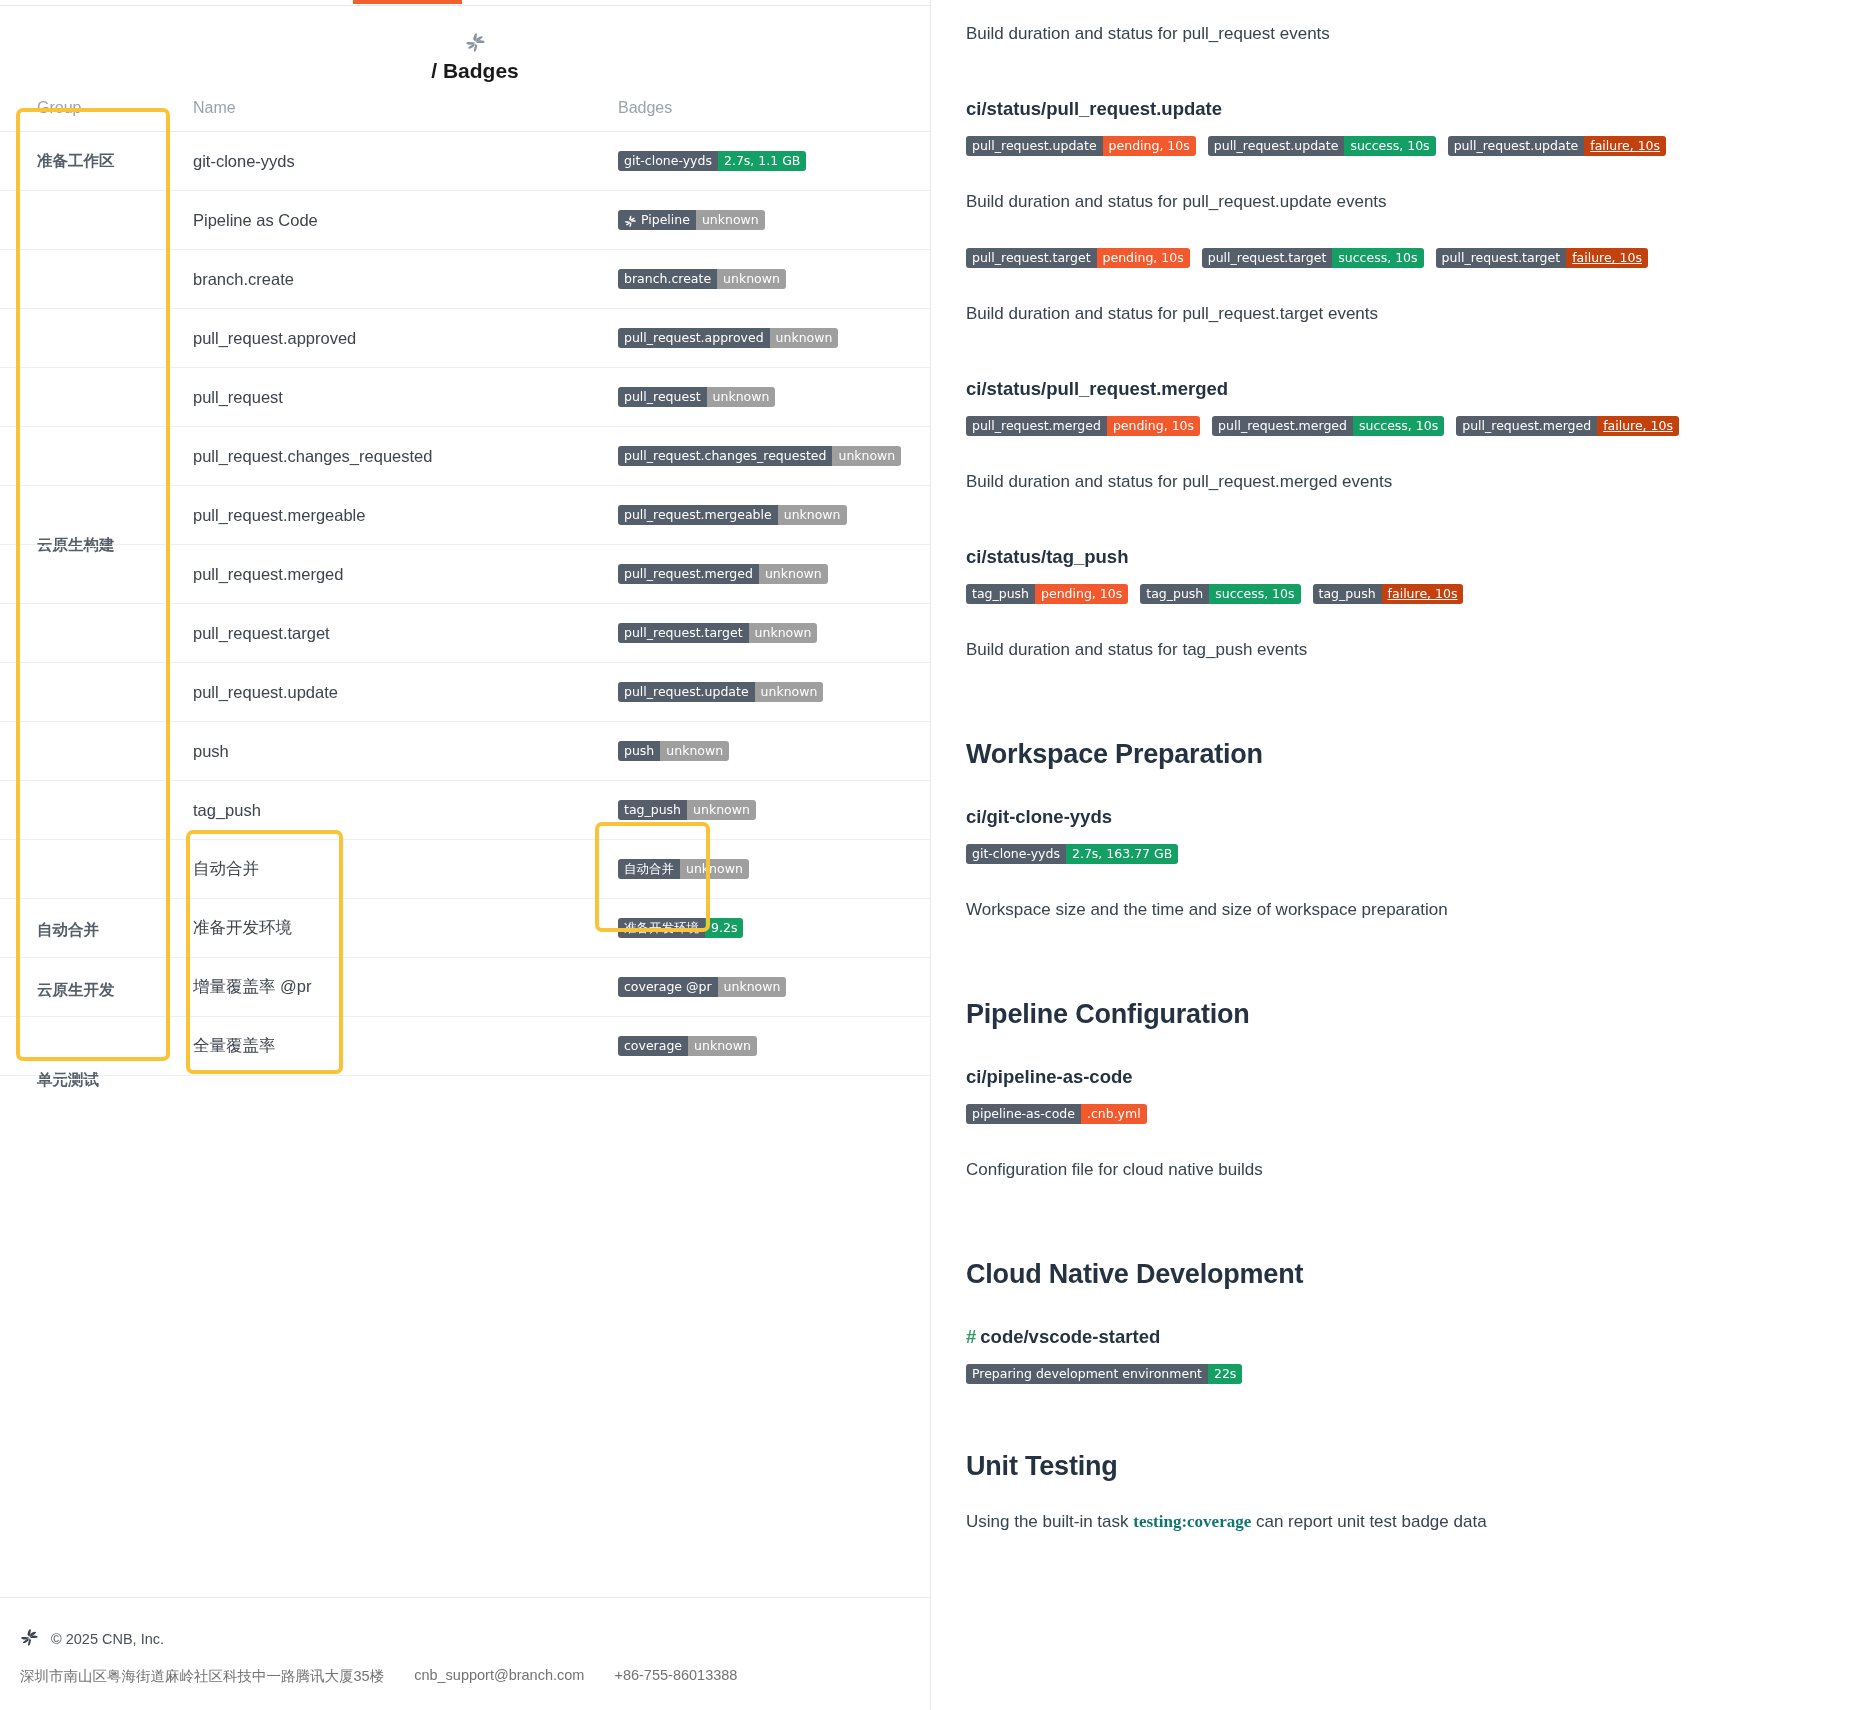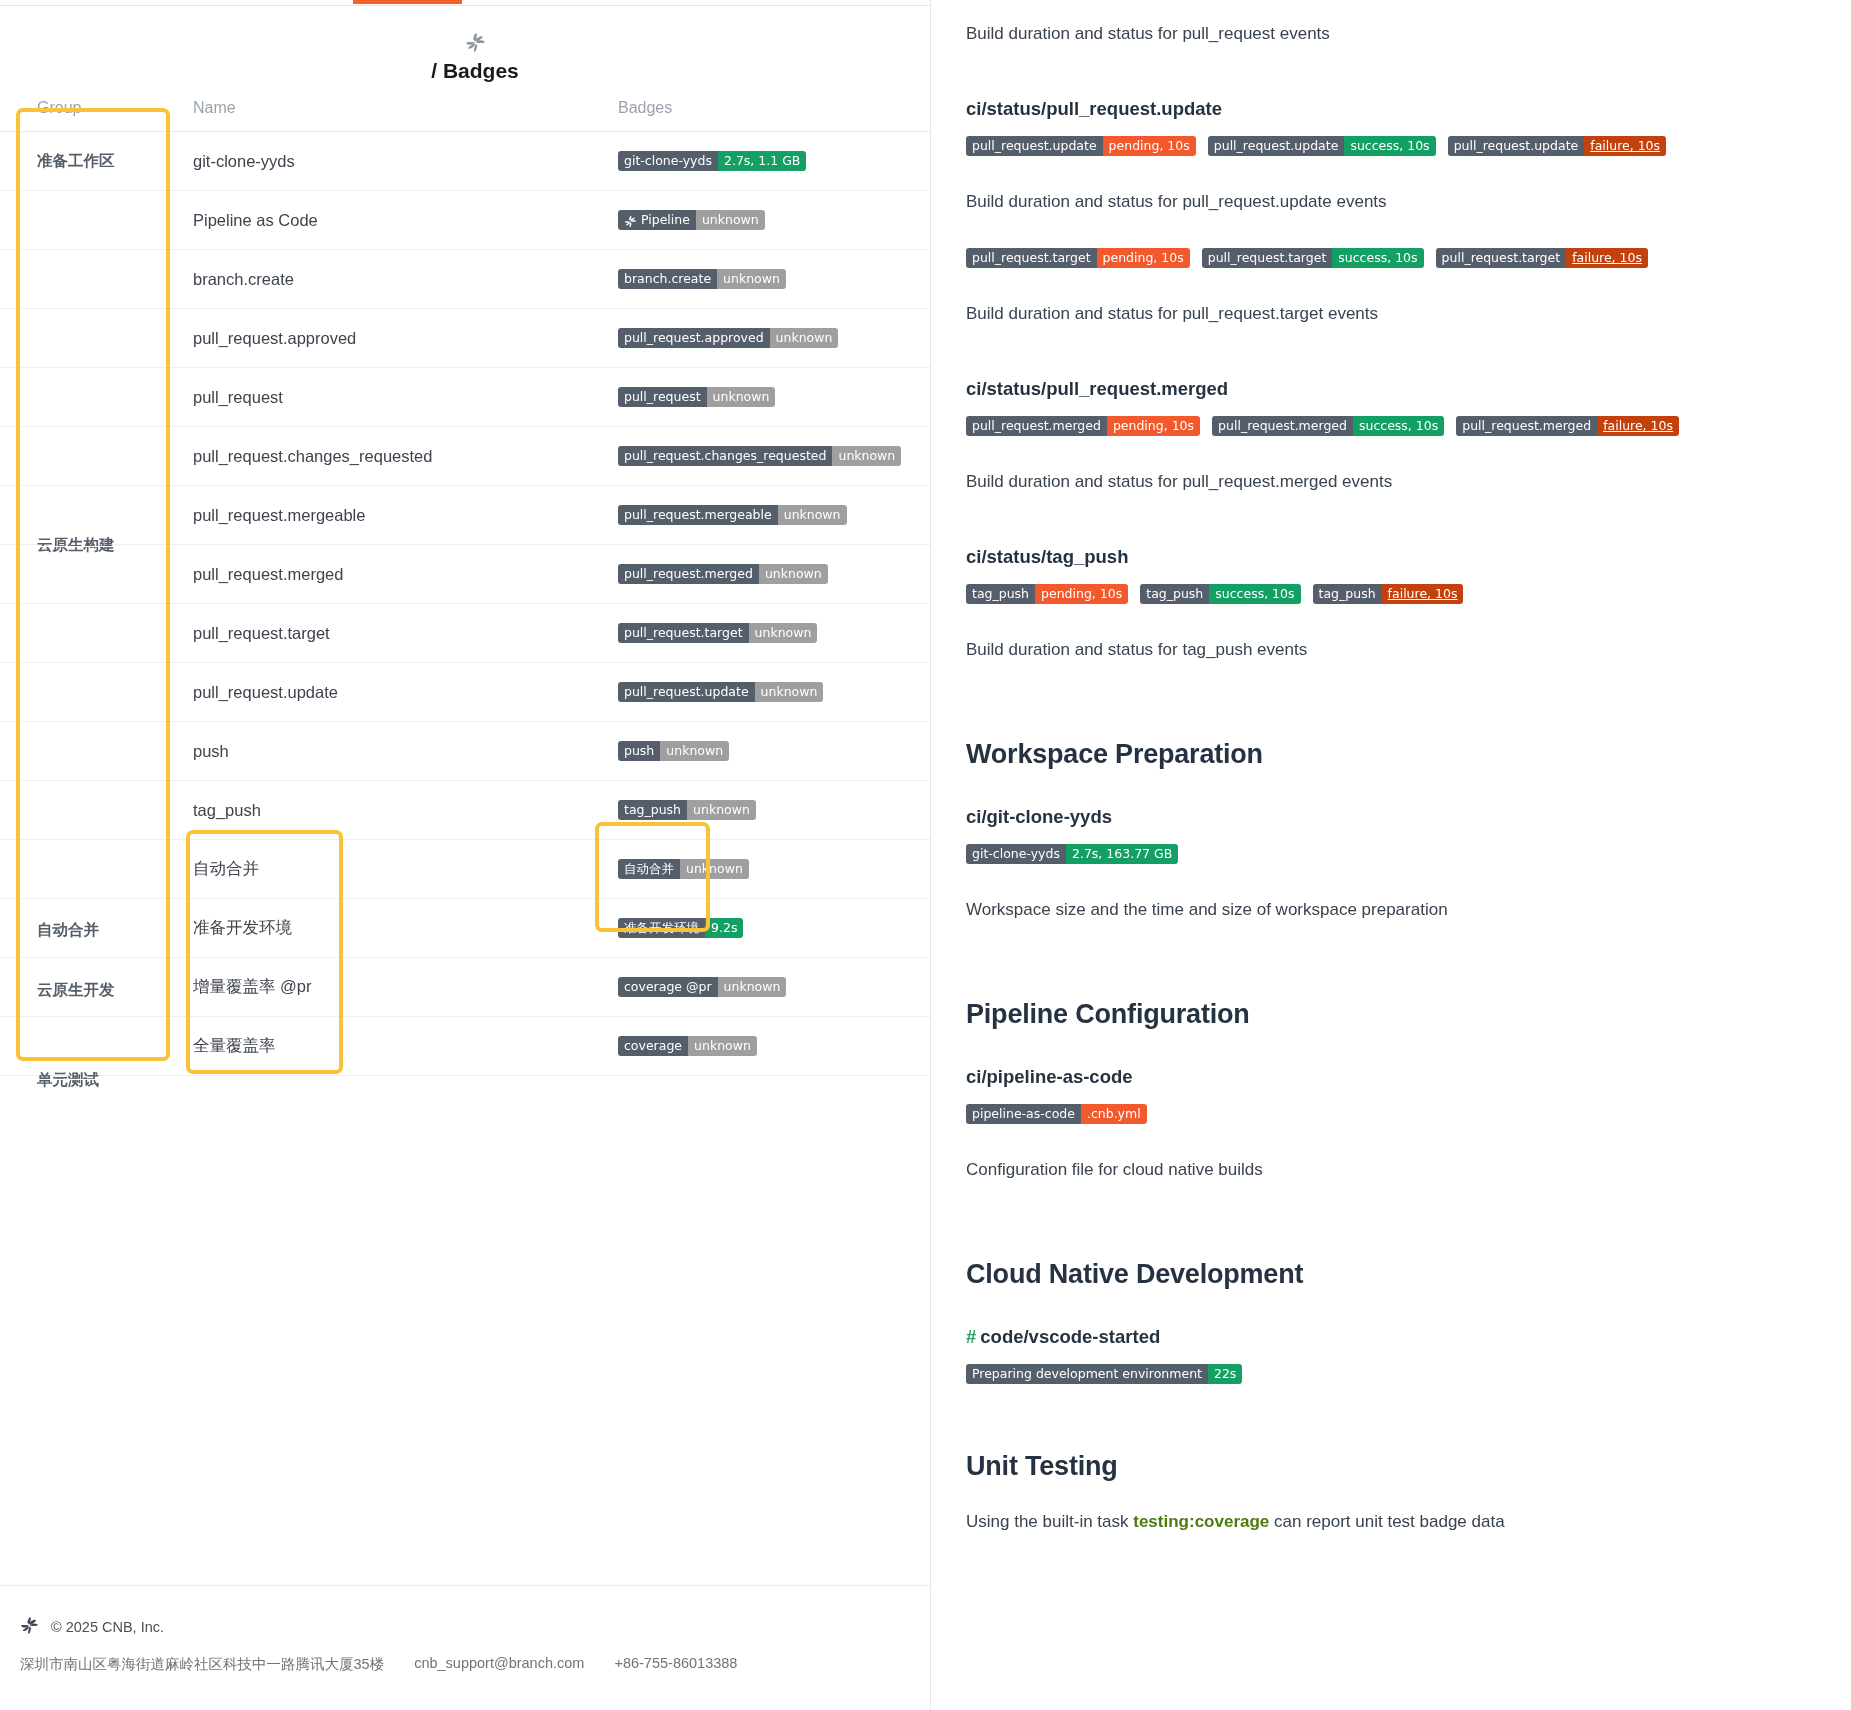--- a/index.html
+++ b/index.html
@@ -131,21 +131,21 @@
     pointer-events: none;
     z-index: 5;
   }
 
   
   .footer {
     position: absolute;
     left: 0; bottom: 0;
     width: 931px;
     border-top: 1px solid #e9ecef;
-    padding: 30px 20px 36px 20px;
+    padding: 30px 20px 24px 20px;
   }
   .footer-line1 {
     display: flex; align-items: center; gap: 10px;
     font-size: 14.5px; color: #4b5158;
   }
   .footer-line2 {
     margin-top: 18px;
     display: flex; gap: 30px;
     font-size: 14.5px; color: #737373;
   }
@@ -176,21 +176,21 @@
   .doc .h2-row { height: 92px; display: flex; align-items: flex-end; padding-bottom: 6px; }
   .doc h3 {
     font-size: 18.5px;
     font-weight: bold;
     color: #253241;
     margin: 0;
   }
   .doc .h3-row { height: 56px; display: flex; align-items: flex-end; padding-bottom: 4px; }
   .hash { color: #2f9e63; font-weight: bold; margin-right: 4px; }
   .badge-row { height: 44px; display: flex; align-items: center; gap: 12px; }
-  .code-green { color: #4d7c0f; font-weight: bold; }
+  .code-green { color: #0f766e; font-weight: bold; font-family: Liberation Serif, serif; }
 </style>
 </head>
 <body>
 
 <div class="page">
 
   <div class="left-pane">
 
     <div class="topbar">
       <div class="topbar-active-tab"></div>

